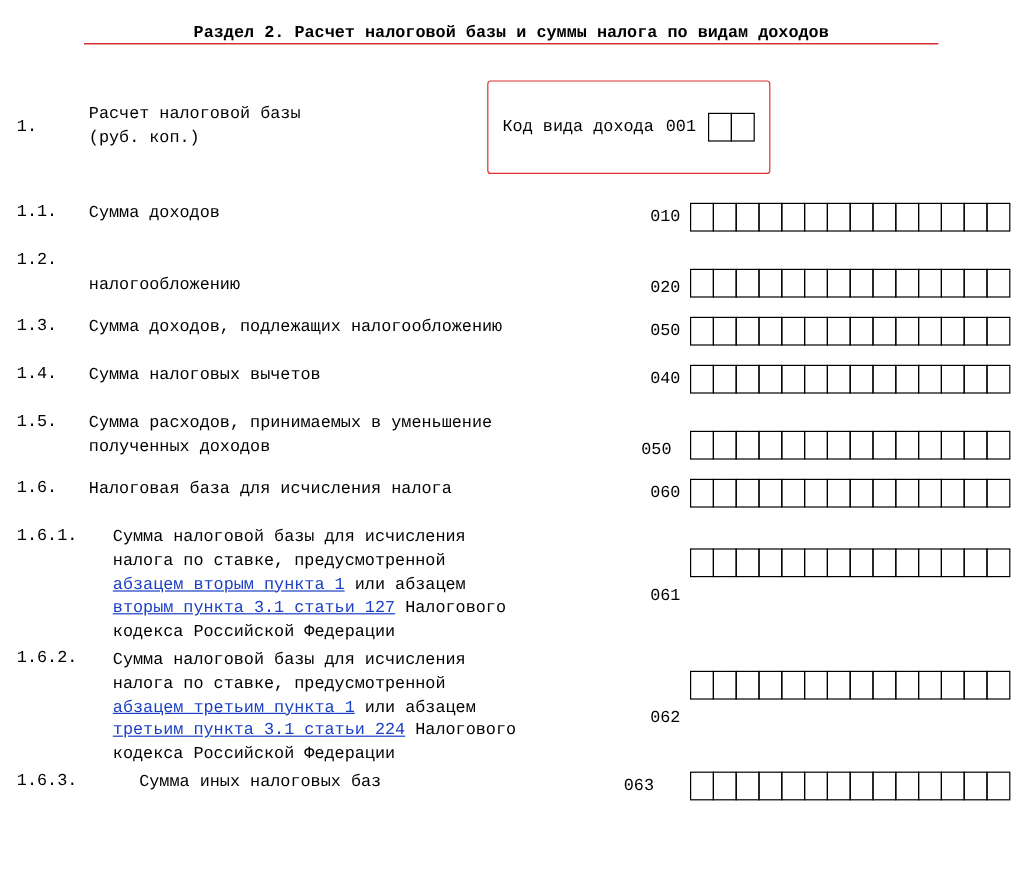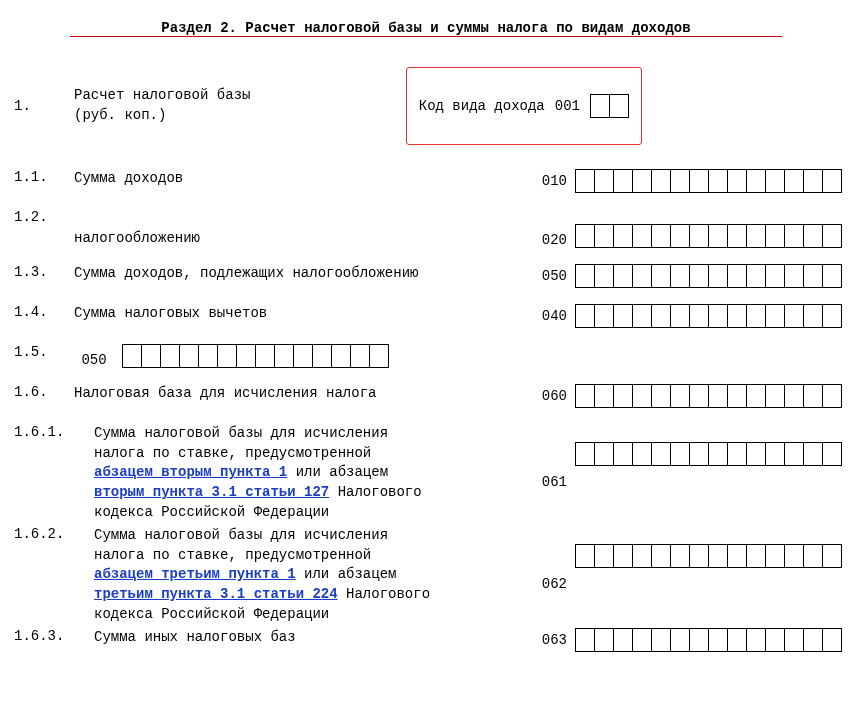--- a/index.html
+++ b/index.html
@@ -53,21 +53,21 @@
   }
   .cell:first-child { margin-left: 0; }
   .redbox {
     border: 1px solid #d33;
     padding: 26px 12px;
     display: inline-flex;
     align-items: center;
     gap: 10px;
     border-radius: 3px;
   }
-  a.link { color: #1a3fc4; text-decoration: underline; font-weight: bold; }
+  a.link { color: #1a3fc4; text-decoration: underline; }
   .indent2 { padding-left: 20px; }
 </style>
 </head>
 <body>
 
 <div class="heading">Раздел 2. Расчет налоговой базы и суммы налога по видам доходов</div>
 
 <div class="row" style="align-items:center; margin-bottom:24px;">
   <div class="num">1.</div>
   <div class="label">
@@ -172,20 +172,24 @@
       <span class="cell"></span>
       <span class="cell"></span>
       <span class="cell"></span>
       <span class="cell"></span>
       <span class="cell"></span>
   </div>
 </div>
 
 <div class="row">
   <div class="num">1.5.</div>
+  <div class="label">
+    <span>Сумма расходов, принимаемых в уменьшение</span><br>
+    <span>полученных доходов</span>
+  </div>
   <div class="code" style="align-self:flex-end;text-align:center;">050</div>
   <div class="boxes" style="align-self:flex-end;">
     <span class="cell"></span>
       <span class="cell"></span>
       <span class="cell"></span>
       <span class="cell"></span>
       <span class="cell"></span>
       <span class="cell"></span>
       <span class="cell"></span>
       <span class="cell"></span>
@@ -269,21 +273,21 @@
       <span class="cell"></span>
       <span class="cell"></span>
       <span class="cell"></span>
       <span class="cell"></span>
       <span class="cell"></span>
       <span class="cell"></span>
       <span class="cell"></span>
   </div>
 </div>
 
-<div class="row" style="margin-bottom:0;">
+<div class="row" style="margin-bottom:0;gap:22px;">
   <div class="num">1.6.3.</div>
   <div class="label indent2">Сумма иных налоговых баз</div>
   <div class="code">063</div>
   <div class="boxes">
     <span class="cell"></span>
       <span class="cell"></span>
       <span class="cell"></span>
       <span class="cell"></span>
       <span class="cell"></span>
       <span class="cell"></span>

